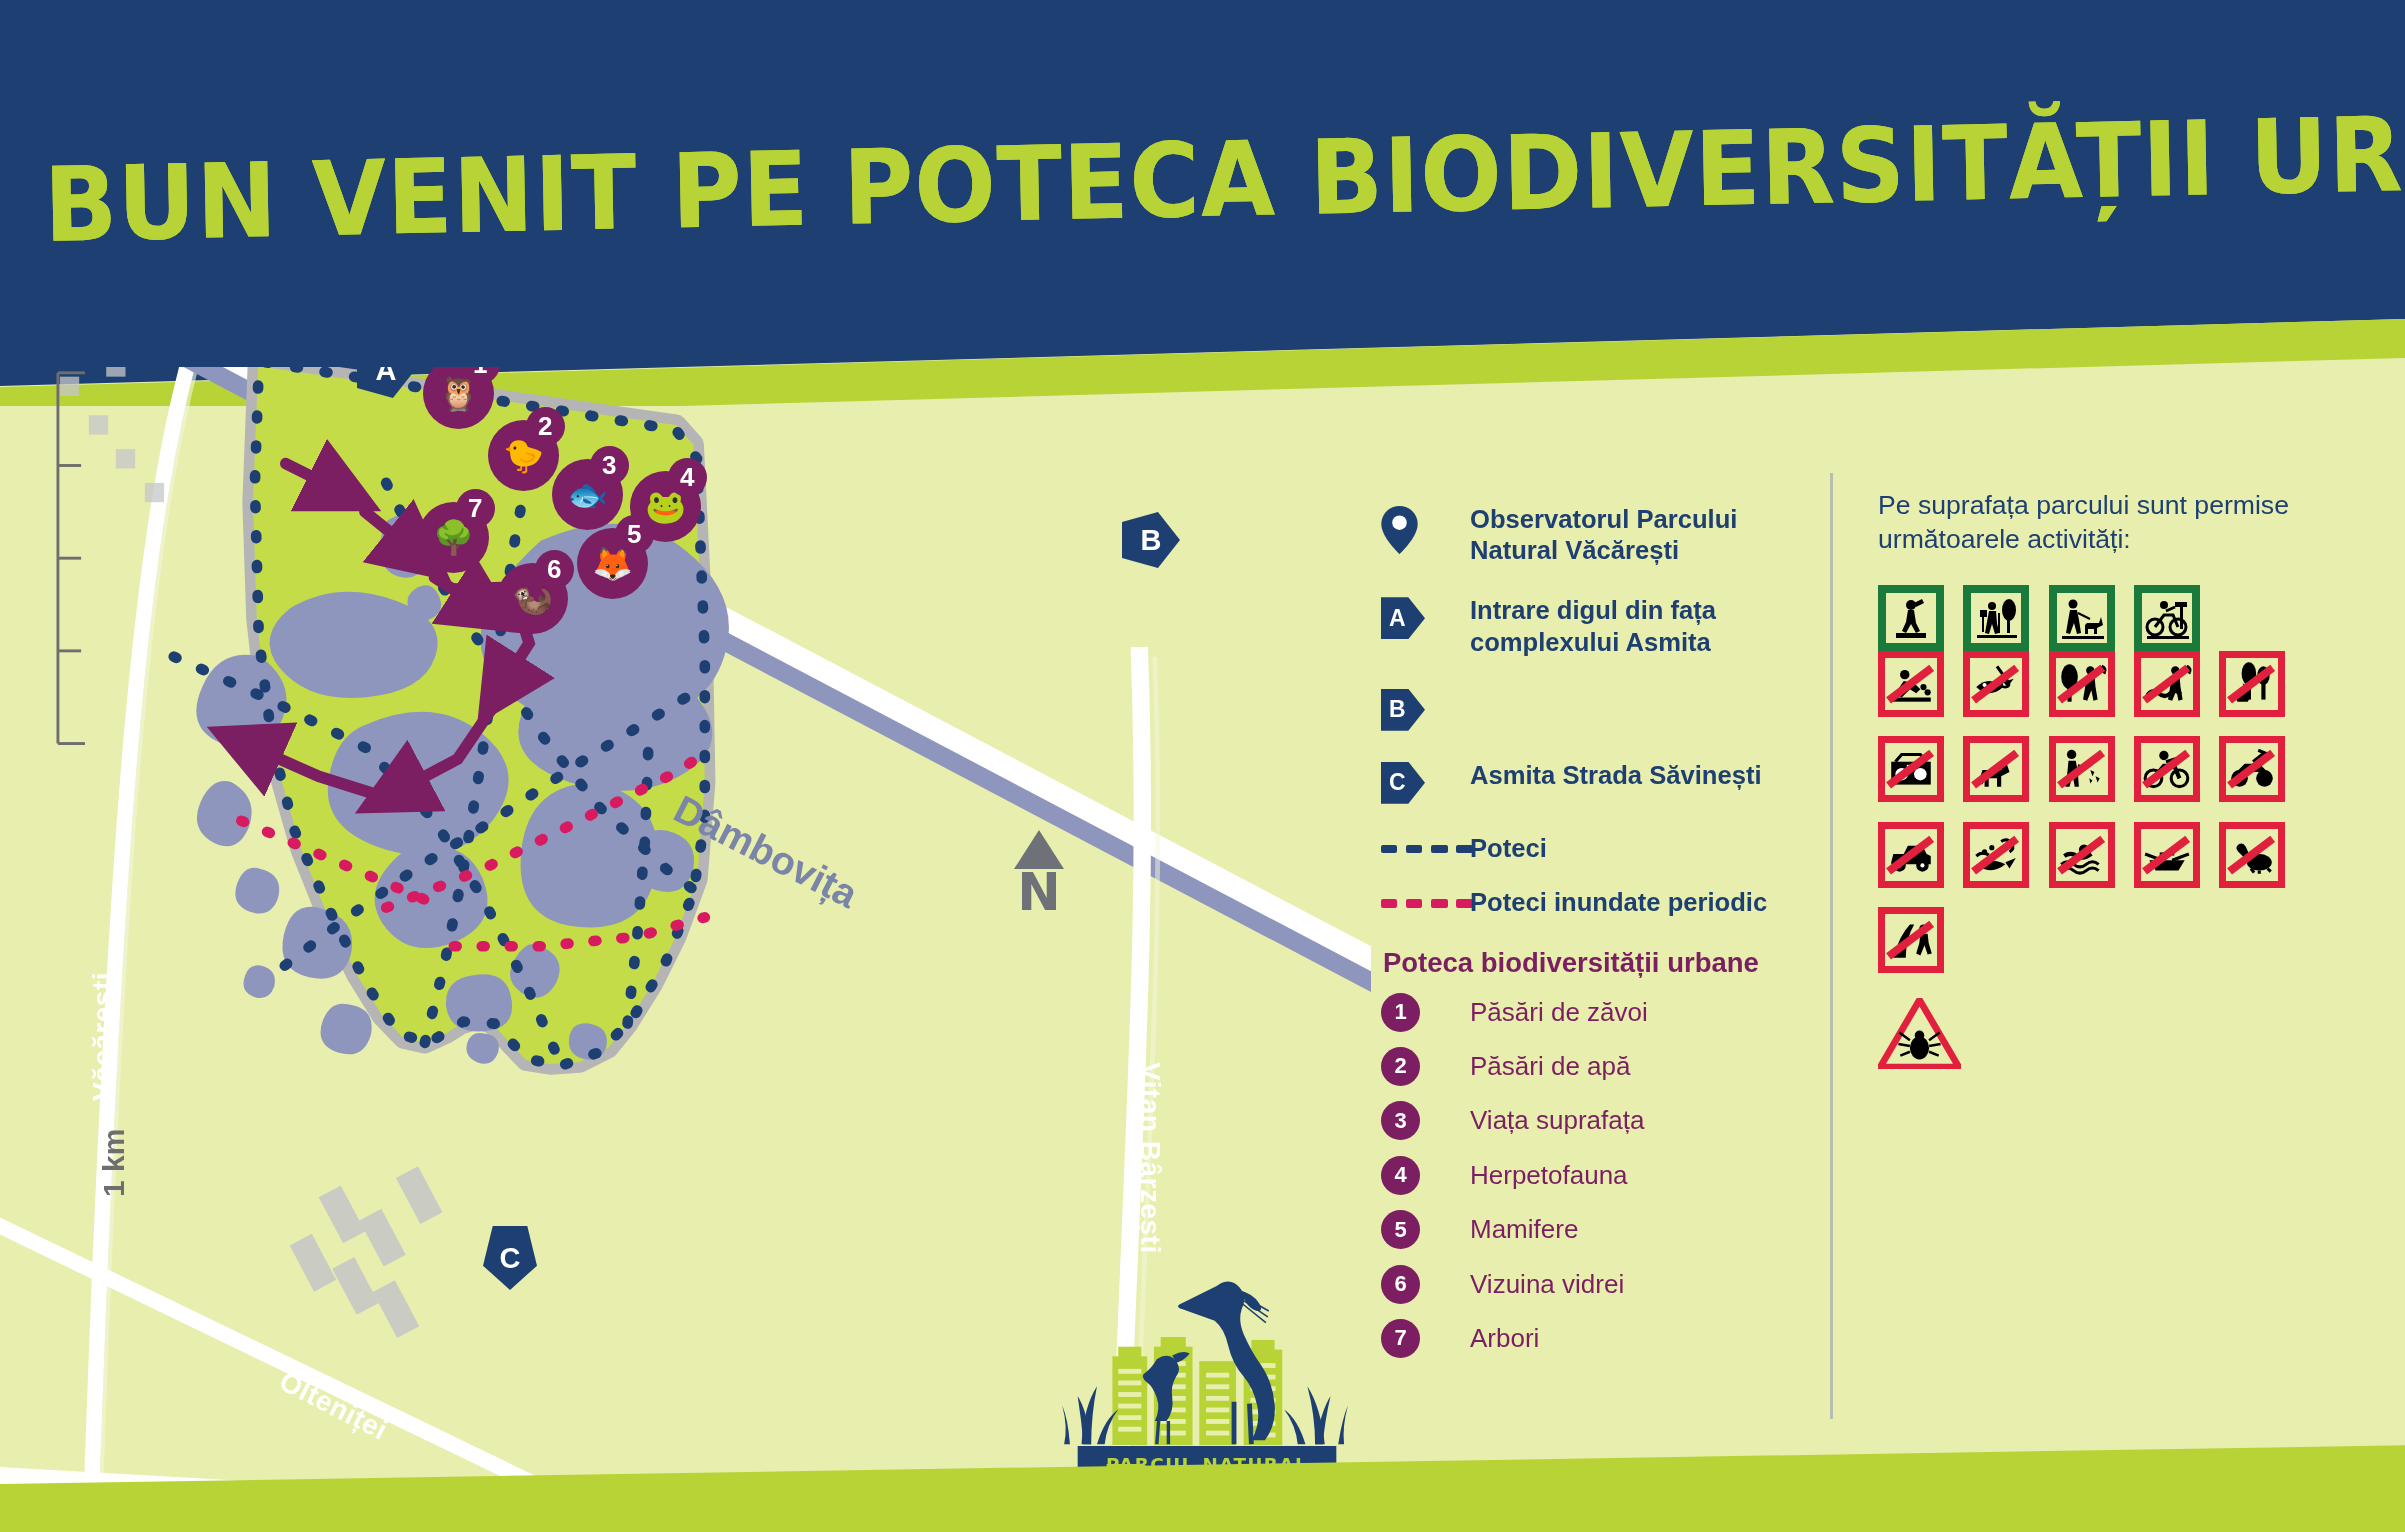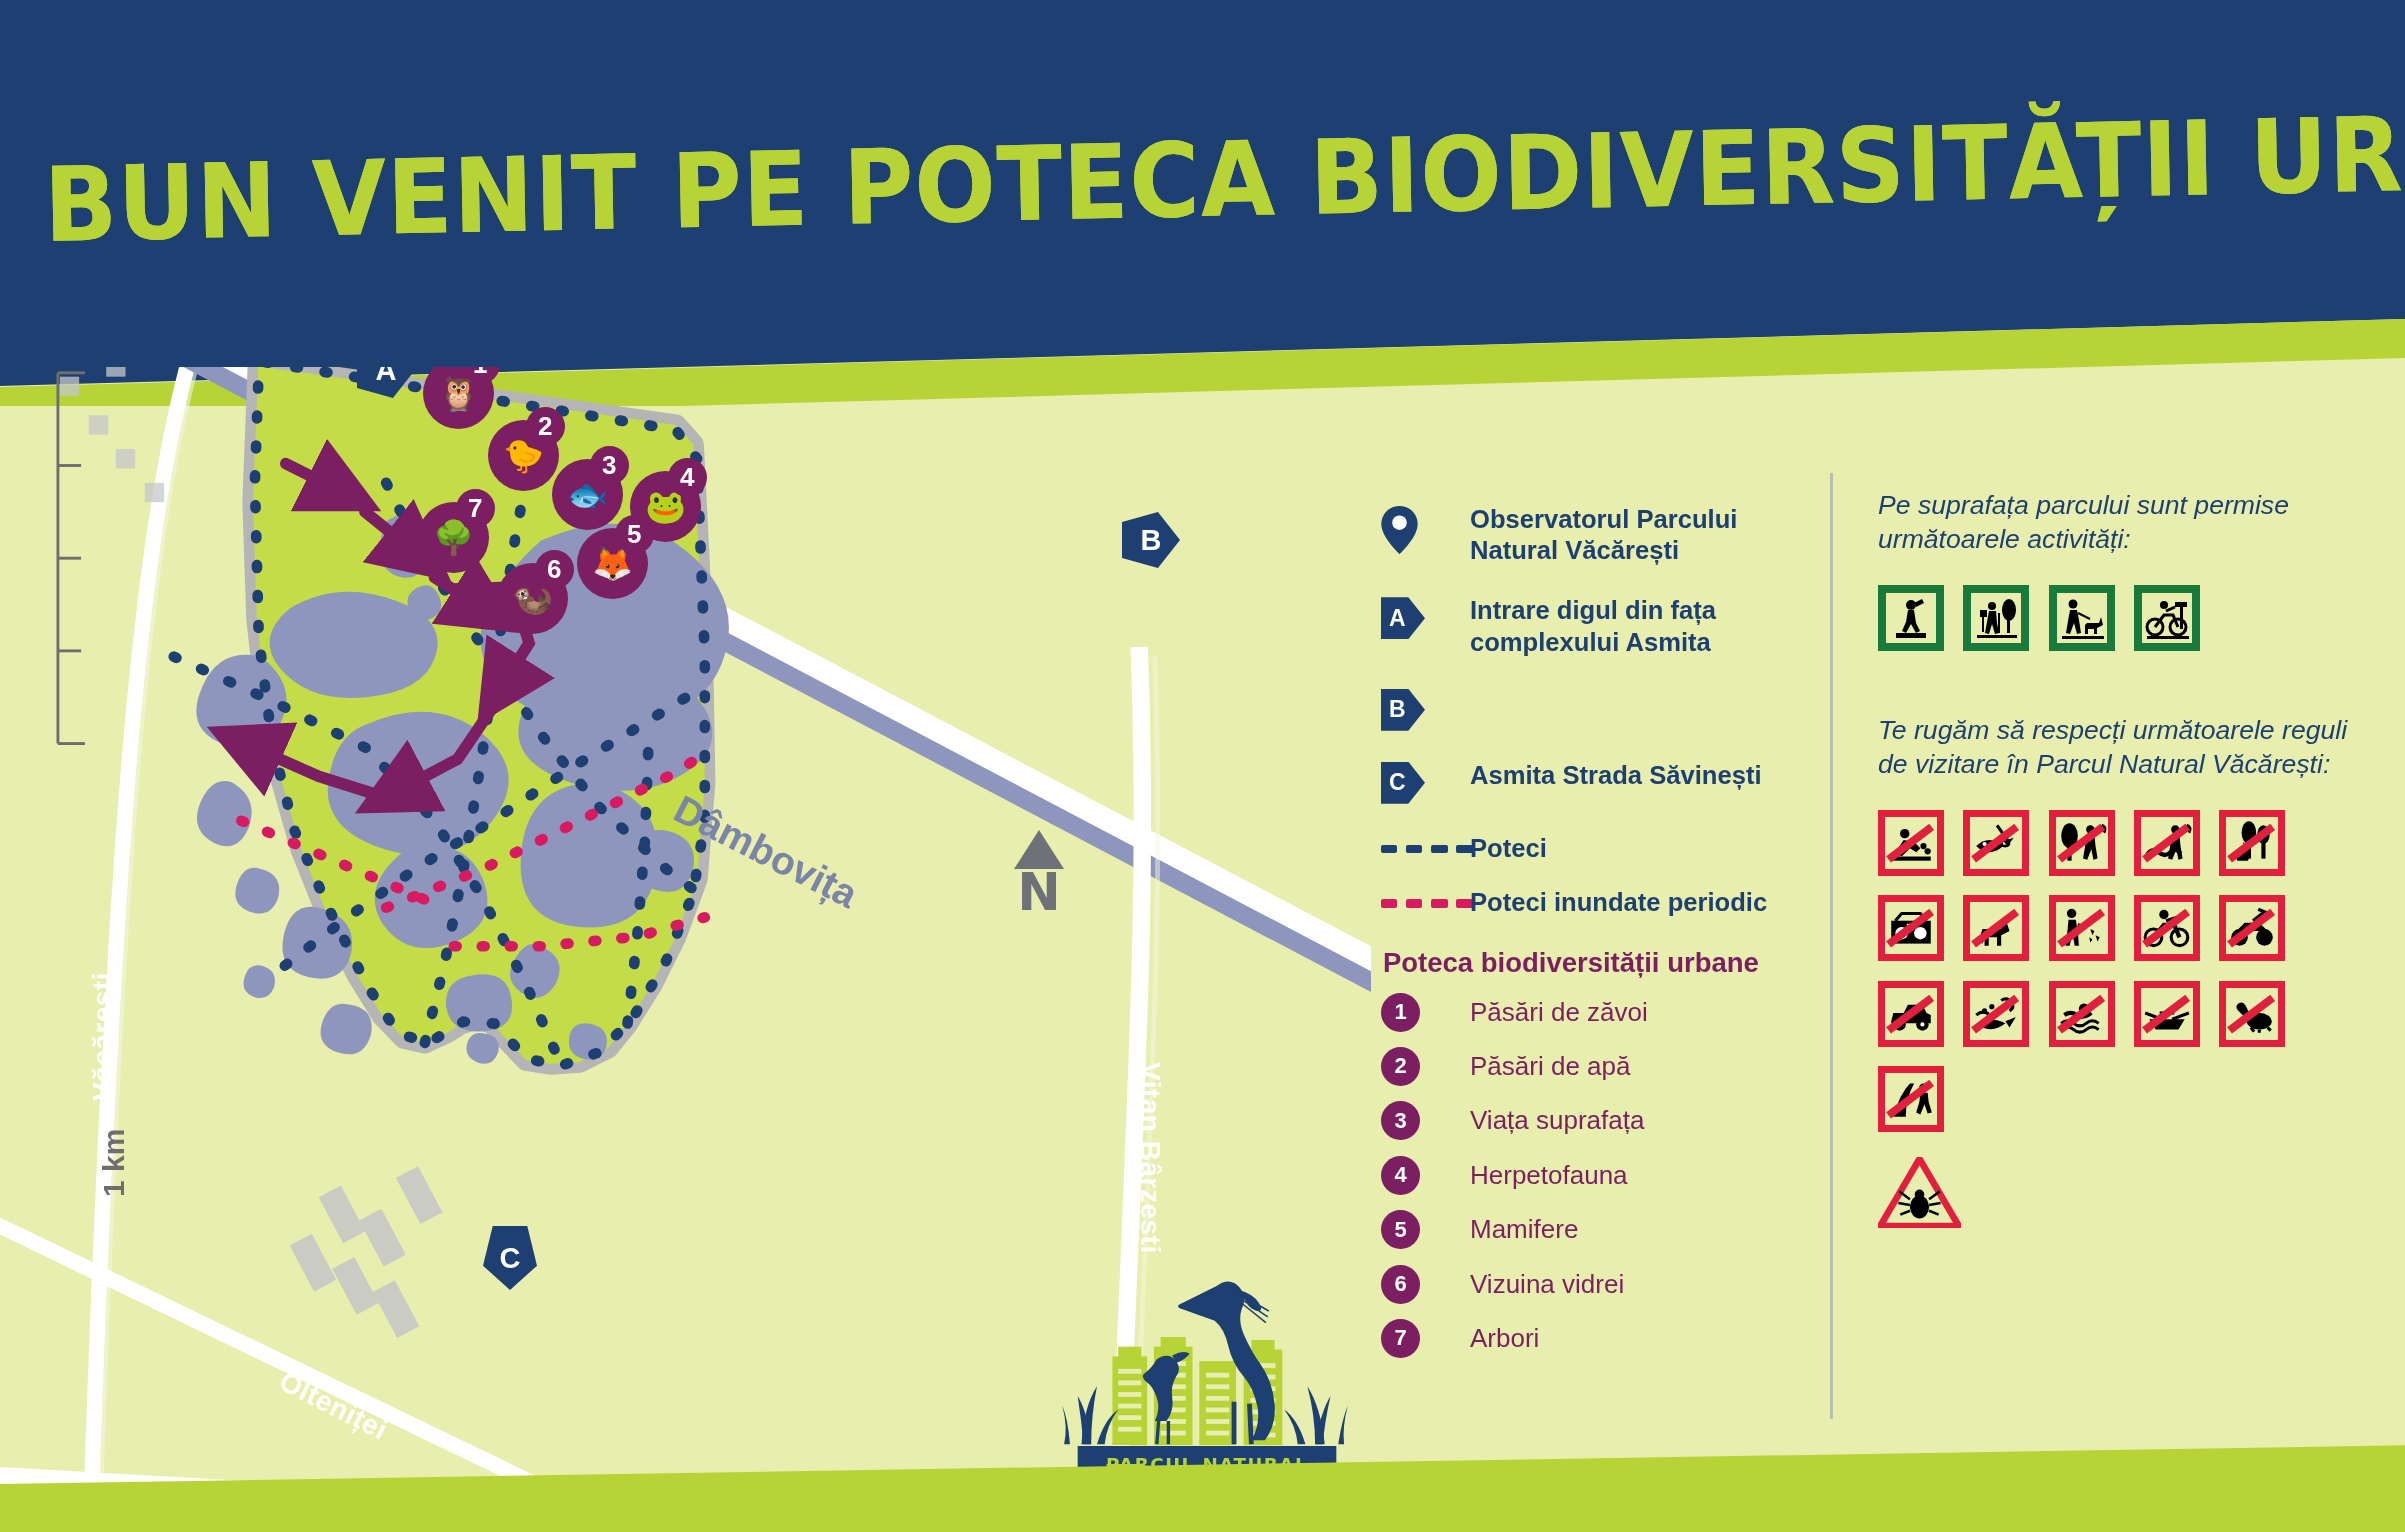--- a/index.html
+++ b/index.html
@@ -127,21 +127,21 @@
   .trail-num{
     width:39px;height:39px;border-radius:50%;background:#7b1e62;color:#fff;
     font-size:22px;font-weight:bold;display:flex;align-items:center;justify-content:center;
     flex:0 0 39px;
   }
   .trail-lbl{color:#7b1e62;font-size:26px;font-weight:normal;margin-left:50px;}
   
   #divider{
     position:absolute;left:1830px;top:473px;width:2.9px;height:946px;background:#b9bfb0;
   }
-  #rules{position:absolute;left:1878px;top:488px;width:483px;font-style:italic;}
+  #rules{position:absolute;left:1878px;top:488px;width:483px;}
   .sect-title{
     color:#1d3f72;font-size:26.6px;line-height:1.28;margin-bottom:29px;
   }
   .ico-grid{display:flex;flex-wrap:wrap;gap:19.3px;}
   .pic{width:66px;height:66px;box-sizing:border-box;position:relative;background:#e8eeae;}
   .pic.allow{border:8.7px solid #1a7a3c;}
   .pic.deny{border:7.7px solid #e0203c;}
   .pic svg{position:absolute;left:0;top:0;width:100%;height:100%;}
   .pic .slash{
     position:absolute;left:-1.9px;top:50%;width:104%;height:7.7px;background:#e0203c;
@@ -541,21 +541,20 @@
           <circle cx="22" cy="12" r="4" fill="#000"></circle>
           <path d="M13,34 L22,22 L31,22 L36,34" stroke="#000" stroke-width="3" fill="none"></path>
           <path d="M24,18 L33,14" stroke="#000" stroke-width="3" fill="none"></path>
           <rect x="33" y="9" width="12" height="5" fill="#000"></rect>
           <rect x="38" y="12" width="3" height="24" fill="#000"></rect>
           <rect x="5" y="43" width="42" height="3" fill="#000"></rect>
         </svg>
     </div>
   </div>
 
-  <div class="sect-title" style="margin-top:62px;">Te rugăm să respecți următoarele reguli de vizitare în Parcul Natural Văcărești:</div>
 
   <div class="ico-grid">
 
     <div class="pic deny">
       <svg viewBox="0 0 50 50">
           <circle cx="19" cy="16" r="4.5" fill="#000"></circle>
           <path d="M10,34 L18,22 L28,24 L34,30 L30,34 L24,30 L16,38 Z" fill="#000"></path>
           <circle cx="37" cy="28" r="3" fill="#000"></circle>
           <circle cx="41" cy="33" r="3" fill="#000"></circle>
           <rect x="6" y="38" width="38" height="4" fill="#000"></rect>

